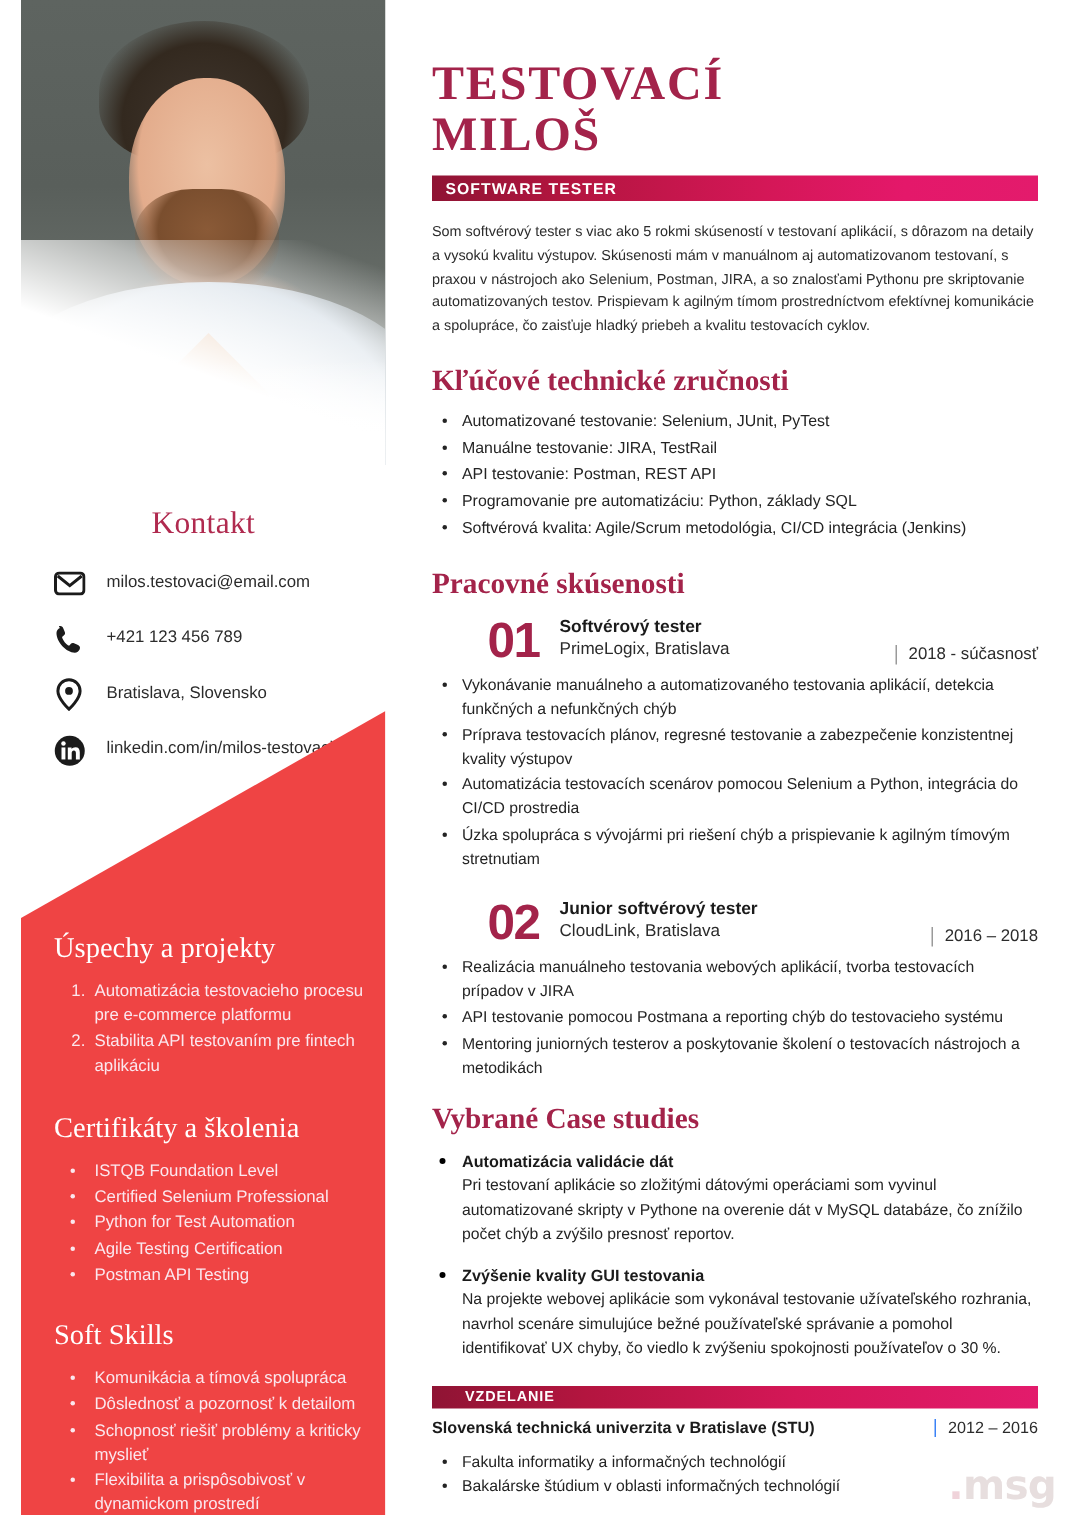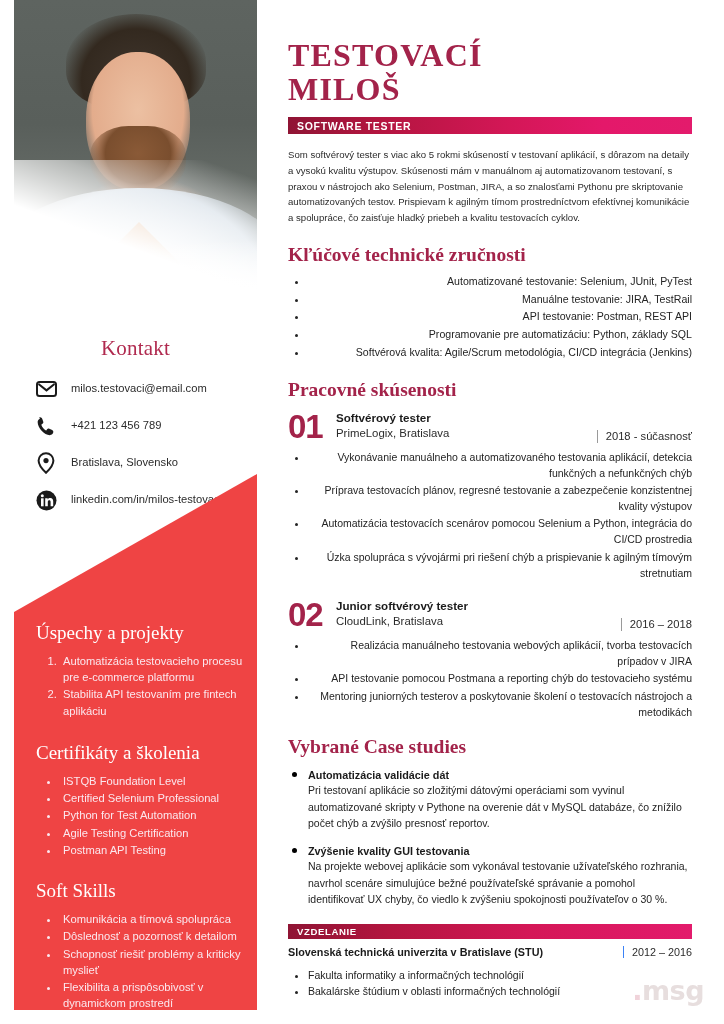--- a/index.html
+++ b/index.html
@@ -205,33 +205,34 @@
     margin-bottom: 7px;
   }
 
   ul.dotlist {
     list-style: disc;
     padding-left: 20px;
     font-size: 10.6px;
     line-height: 1.52;
     color: #242424;
   }
-  ul.dotlist li { margin-bottom: 1.5px; text-align: right; }
+  ul.dotlist li { margin-bottom: 1.5px; }
 
   
   .job { margin-top: 9px; }
   .job-head { display: flex; align-items: flex-start; }
   .job-num {
     font-family: "Liberation Sans", sans-serif;
     font-weight: bold;
     font-size: 33px;
     color: #a3234a;
     line-height: 1;
     width: 48px;
     letter-spacing: -1px;
+    margin-left: 37px;
   }
   .job-mid { flex: 1; padding-top: 1px; }
   .job-title { font-size: 11.6px; font-weight: bold; color: #1b1b1b; line-height: 1.25; }
   .job-org { font-size: 11.4px; color: #2b2b2b; line-height: 1.3; margin-top: 1px; }
   .job-date {
     font-size: 11.2px; color: #2b2b2b;
     border-left: 1px solid #9a9a9a;
     padding-left: 8px;
     align-self: flex-end;
     padding-bottom: 1px;
@@ -243,21 +244,21 @@
   ul.caselist { list-style: disc; padding-left: 20px; margin-top: 6px; }
   ul.caselist > li { margin-bottom: 10px; }
   .case-t { font-size: 10.8px; font-weight: bold; color: #1b1b1b; }
   .case-d { font-size: 10.5px; line-height: 1.55; color: #242424; margin-top: 1px; }
 
   
   .edu-bar {
     margin-top: 17px;
     height: 15px;
     background: linear-gradient(90deg, #8f1434 0%, #b3153f 25%, #d41757 60%, #e31b6c 100%);
-    display: flex; align-items: center; padding-left: 9px;
+    display: flex; align-items: center; padding-left: 22px;
   }
   .edu-bar span { color: #fff; font-size: 9.6px; font-weight: bold; letter-spacing: .6px; }
   .edu-row { display: flex; align-items: flex-end; margin-top: 7px; }
   .edu-school { flex: 1; font-size: 10.8px; font-weight: bold; color: #1b1b1b; }
   .edu-date {
     font-size: 10.8px; color: #2b2b2b;
     border-left: 1px solid #3b82f6; padding-left: 8px; white-space: nowrap;
   }
   ul.edulist { list-style: disc; padding-left: 20px; margin-top: 9px; font-size: 10.5px; line-height: 1.55; color: #242424; }
 

